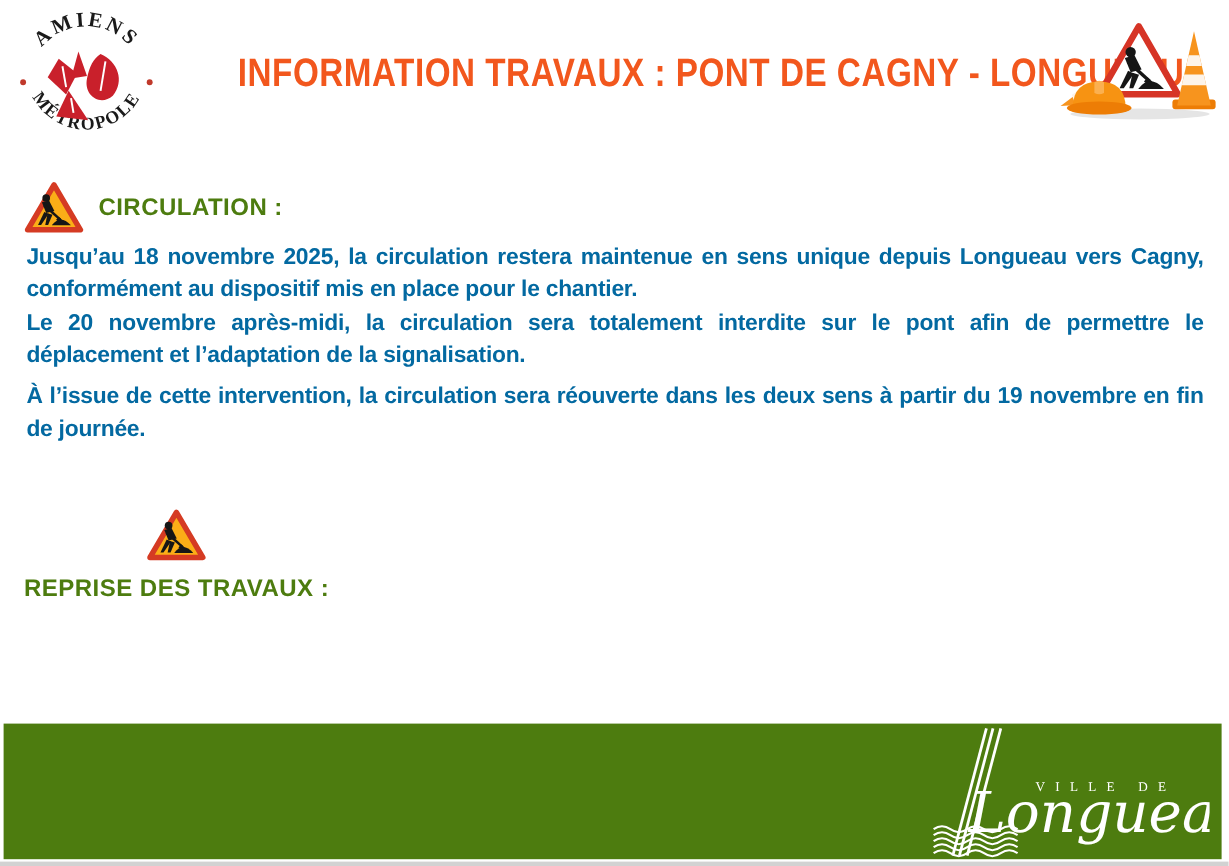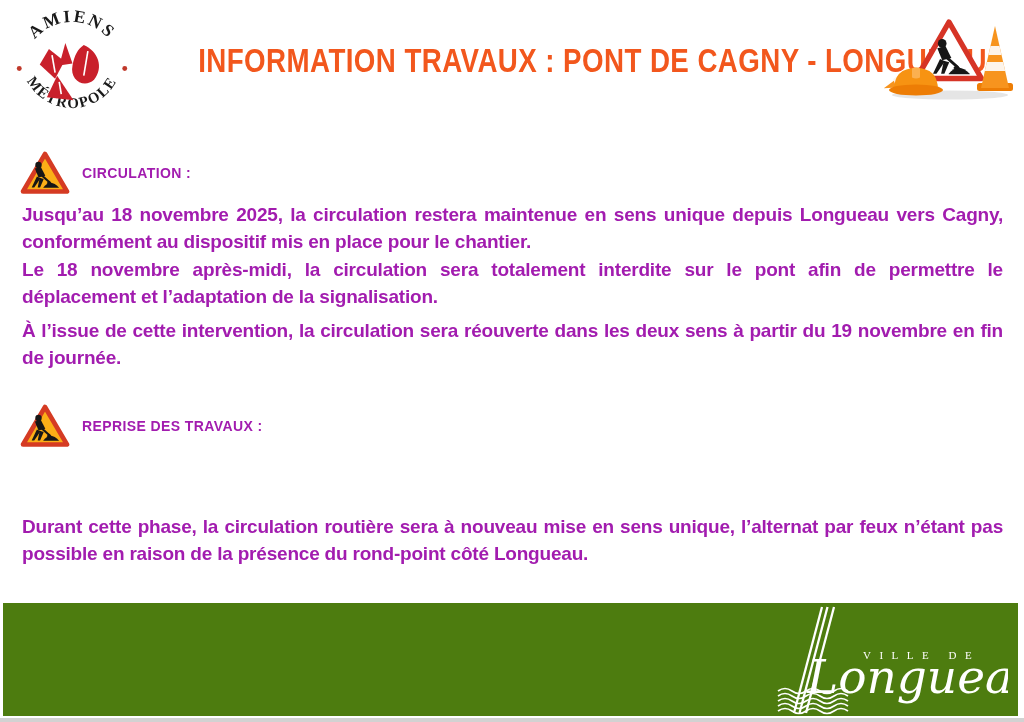--- a/index.html
+++ b/index.html
@@ -15,28 +15,28 @@
     font-size:33px;line-height:38px;font-weight:700;color:#f2571d;
     text-align:center;white-space:nowrap;
     transform:scaleX(0.84);transform-origin:50% 50%;
     letter-spacing:0.5px;
   }
   .clipart{position:absolute;left:878px;top:16px;width:140px;height:84px;}
   
   .section-heading{position:absolute;left:20px;display:flex;align-items:center;gap:12px;}
   .section-heading .sign-icon{width:50px;height:44px;flex:0 0 auto;}
   .section-heading .heading-label{
-    font-size:14px;font-weight:700;color:#a21caf;letter-spacing:0.4px;white-space:nowrap;
+    font-size:20px;font-weight:700;color:#4d7c0f;letter-spacing:0.4px;white-space:nowrap;
   }
   .heading-1{top:151px;}
-  .heading-2{top:404px;}
+  .heading-2{top:424px;flex-direction:column;}
   
   .para{
     position:absolute;left:22px;width:981px;margin:0;
-    font-size:19px;line-height:27px;font-weight:700;color:#a21caf;
+    font-size:19px;line-height:27px;font-weight:700;color:#0369a1;
     text-align:justify;letter-spacing:-0.2px;
   }
   .para-1{top:201px;}
   .para-2{top:256px;}
   .para-3{top:317px;}
   .para-4{top:458px;}
   .para-5{top:513px;}
   
   .footer-banner{
     position:absolute;left:3px;top:603px;width:1015px;height:113px;
@@ -126,31 +126,30 @@
   </svg>
 
   <div class="section-heading heading-1">
     <svg class="sign-icon" viewBox="0 0 50 44">
       <use href="#worksign-small"></use>
     </svg>
     <span class="heading-label">CIRCULATION :</span>
   </div>
 
   <p class="para para-1">Jusqu’au 18 novembre 2025, la circulation restera maintenue en sens unique depuis Longueau vers Cagny, conformément au dispositif mis en place pour le chantier.</p>
-  <p class="para para-2">Le 18 novembre après-midi, la circulation sera totalement interdite sur le pont afin de permettre le déplacement et l’adaptation de la signalisation.</p>
+  <p class="para para-2">Le 20 novembre après-midi, la circulation sera totalement interdite sur le pont afin de permettre le déplacement et l’adaptation de la signalisation.</p>
   <p class="para para-3">À l’issue de cette intervention, la circulation sera réouverte dans les deux sens à partir du 19 novembre en fin de journée.</p>
 
   <div class="section-heading heading-2">
     <svg class="sign-icon" viewBox="0 0 50 44">
       <use href="#worksign-small"></use>
     </svg>
     <span class="heading-label">REPRISE DES TRAVAUX :</span>
   </div>
 
-  <p class="para para-5">Durant cette phase, la circulation routière sera à nouveau mise en sens unique, l’alternat par feux n’étant pas possible en raison de la présence du rond-point côté Longueau.</p>
 
   <div class="footer-banner">
     <svg class="longueau-logo" viewBox="0 0 250 112">
 
       <g stroke="#ffffff" stroke-width="2.3" fill="none">
         <line x1="64" y1="4" x2="36" y2="110"></line>
         <line x1="69.5" y1="4" x2="41.5" y2="110"></line>
         <line x1="76" y1="4" x2="48" y2="110"></line>
       </g>
 

